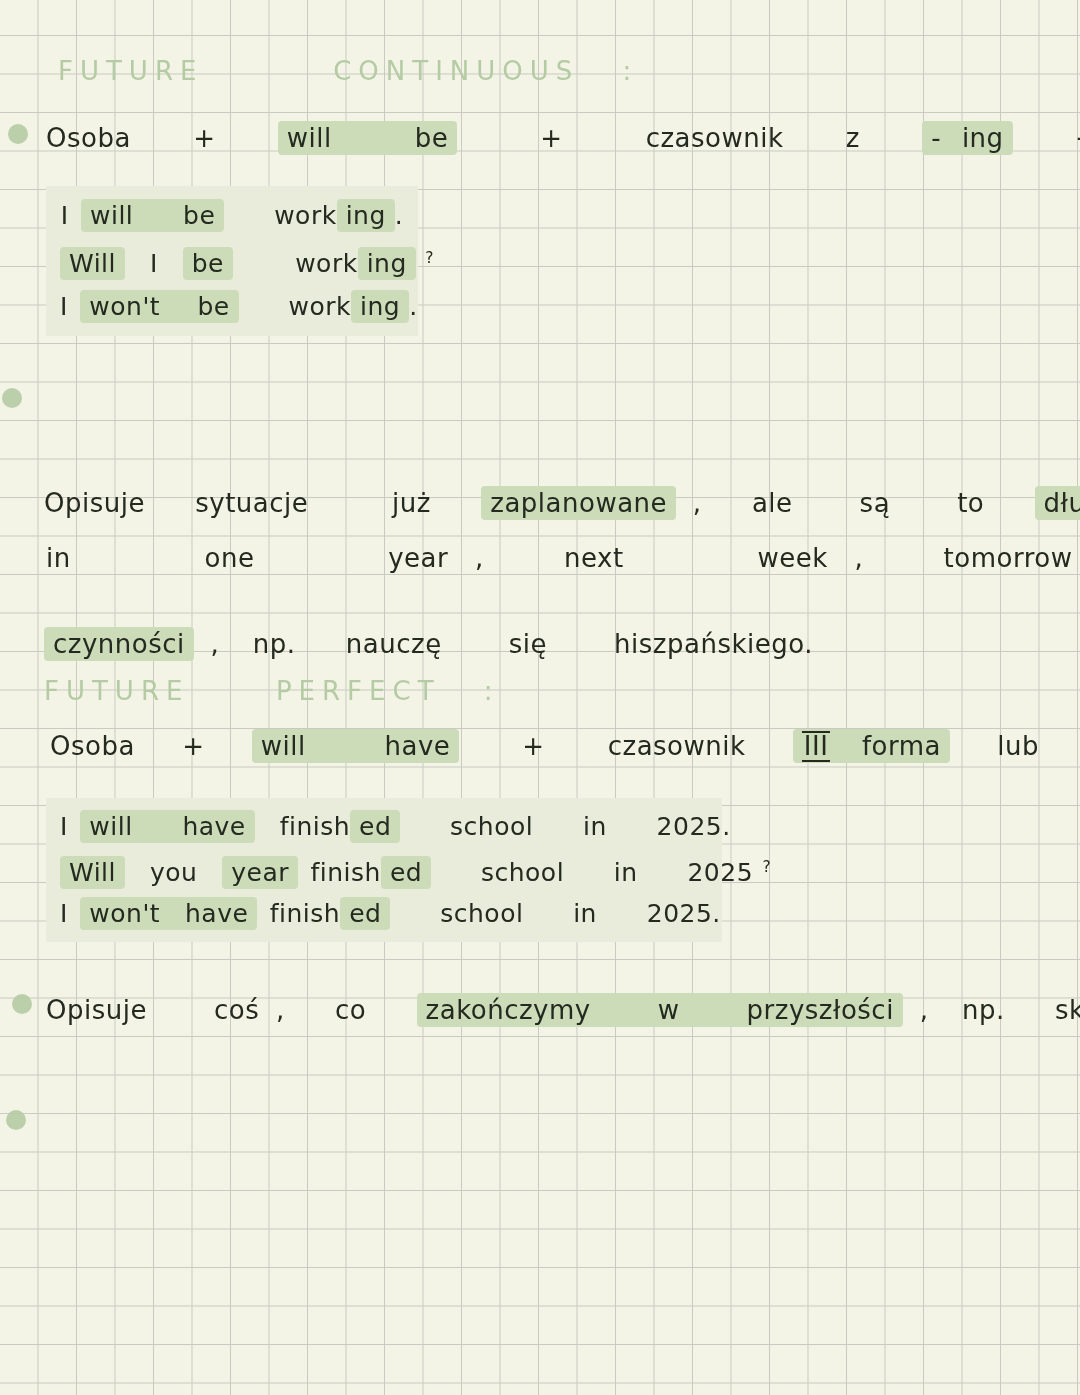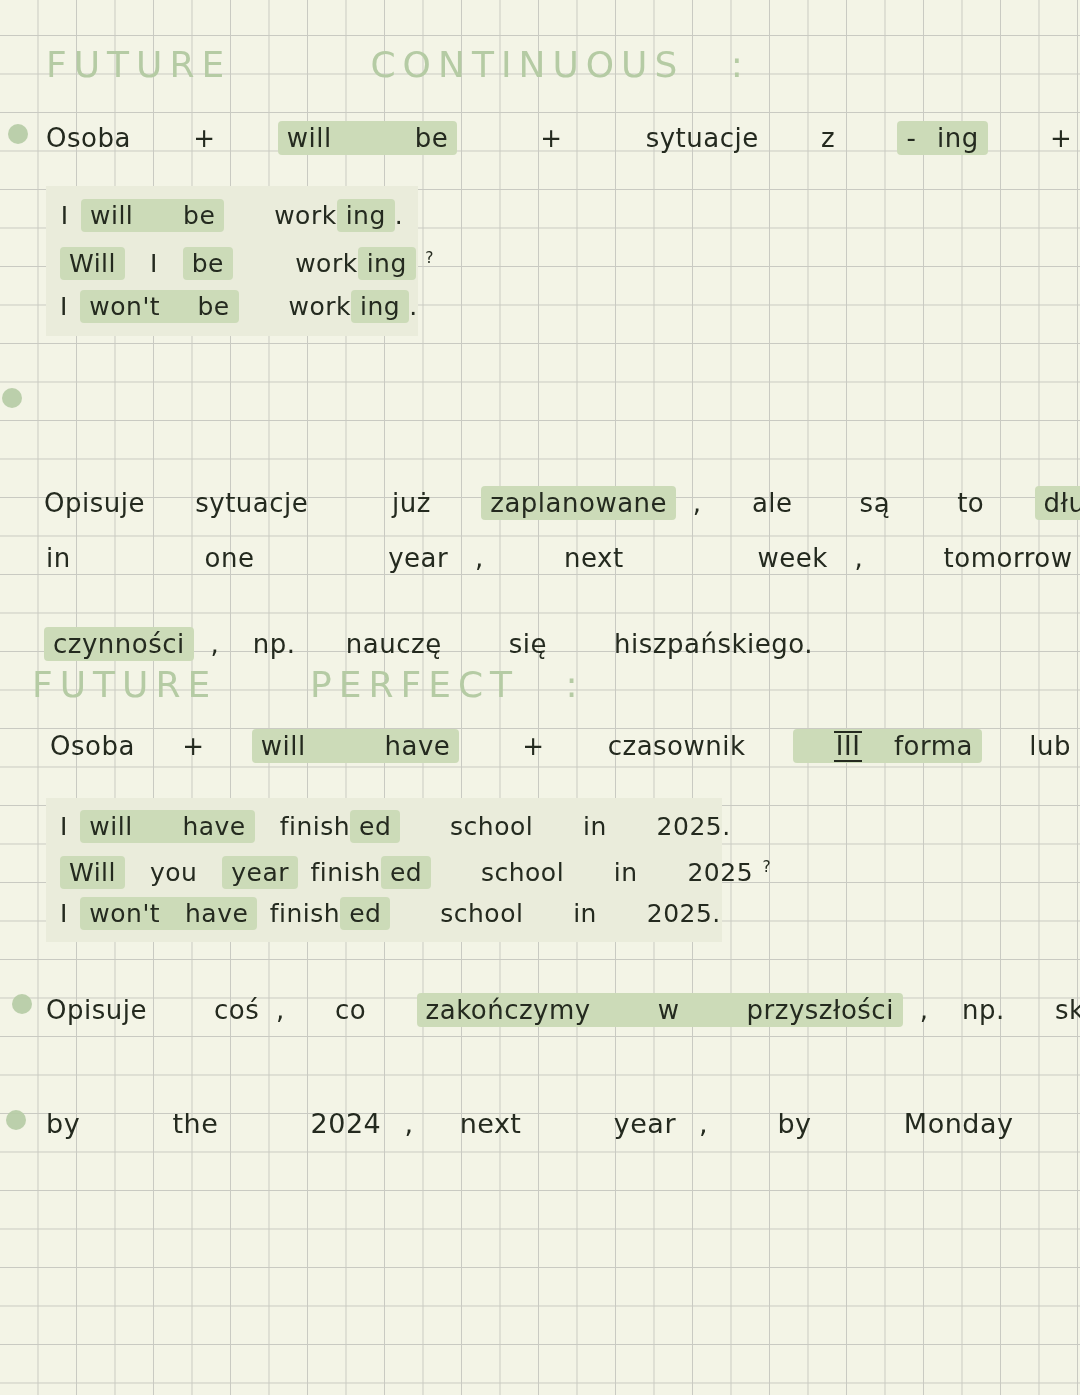--- a/index.html
+++ b/index.html
@@ -22,22 +22,22 @@
   .grid-overlay{
     position:absolute;inset:0;
     background-image:
       linear-gradient(to right,var(--grid) 1px,transparent 1px),
       linear-gradient(to bottom,var(--grid) 1px,transparent 1px);
     background-size:38.5px 38.5px;
     background-position:-1px -3.5px;
     pointer-events:none;
   }
   .title{
-    position:absolute;margin:0;
-    font-size:36px;font-weight:400;
+    position:absolute;margin:12px;
+    font-size:26px;font-weight:400;
     color:var(--green);
     letter-spacing:7px;word-spacing:28px;
     white-space:pre;
   }
   .dot{
     position:absolute;width:20px;height:20px;border-radius:50%;
     background:var(--green);opacity:.9;
   }
   .line{
     position:absolute;white-space:pre;
@@ -54,33 +54,33 @@
   }
   .hl{
     background:var(--hl);
     border-radius:4px;
     padding:2px 9px;
   }
   .sup{font-size:.62em;vertical-align:.6em;}
   .roman{
     border-top:2px solid currentColor;
     border-bottom:2px solid currentColor;
-    padding:0 2px;line-height:1.05;display:inline-block;margin-left:32px;
+    padding:0 2px;line-height:1.05;display:inline-block;
   }
 </style>
 </head>
 <body>
 
 <div class="page">
   <div class="grid-overlay"></div>
 
   <h1 class="title" style="left:46px;top:44px">FUTURE   CONTINUOUS :</h1>
 
   <span class="dot" style="left:8px;top:124px"></span>
-  <div class="line" style="left:46px;top:122px;word-spacing:12px"><span>Osoba   +   </span><span class="hl"><span>will    be</span></span><span>    +    sytuacje   z   </span><span class="hl"><span>- ing</span></span><span>   +   reszta</span></div>
+  <div class="line" style="left:46px;top:122px;word-spacing:12px"><span>Osoba   +   </span><span class="hl"><span>will    be</span></span><span>    +    czasownik   z   </span><span class="hl"><span>- ing</span></span><span>   +   reszta</span></div>
 
   <div class="example-box" style="left:46px;top:186px;width:344px">
     <div class="xline"><span>I </span><span class="hl"><span>will    be</span></span><span>    work</span><span class="hl"><span>ing</span></span><span>.</span></div>
     <div class="xline"><span class="hl"><span>Will</span></span><span>  I  </span><span class="hl"><span>be</span></span><span>     work</span><span class="hl"><span>ing</span></span><span class="sup"> ?</span></div>
     <div class="xline"><span>I </span><span class="hl"><span>won't   be</span></span><span>    work</span><span class="hl"><span>ing</span></span><span>.</span></div>
   </div>
 
   <span class="dot" style="left:2px;top:388px"></span>
   <div class="line" style="left:44px;top:386px;word-spacing:8px;line-height:47px">
     <div><span>Opisuje   sytuacje     już   </span><span class="hl"><span>zaplanowane</span></span><span> ,   ale    są    to   </span><span class="hl"><span>długie</span></span></div>
@@ -96,14 +96,13 @@
   <div class="example-box" style="left:46px;top:798px;width:648px">
     <div class="xline" style="line-height:41px"><span>I </span><span class="hl"><span>will    have</span></span><span>  finish</span><span class="hl"><span>ed</span></span><span>    school    in    2025.</span></div>
     <div class="xline" style="line-height:41px"><span class="hl"><span>Will</span></span><span>  you  </span><span class="hl"><span>year</span></span><span> finish</span><span class="hl"><span>ed</span></span><span>    school    in    2025</span><span class="sup"> ?</span></div>
     <div class="xline" style="line-height:41px"><span>I </span><span class="hl"><span>won't  have</span></span><span> finish</span><span class="hl"><span>ed</span></span><span>    school    in    2025.</span></div>
   </div>
 
   <span class="dot" style="left:12px;top:994px"></span>
   <div class="line" style="left:46px;top:994px;word-spacing:8px"><span>Opisuje    coś ,   co   </span><span class="hl"><span>zakończymy    w    przyszłości</span></span><span> ,  np.   skończę   pracować.</span></div>
 
   <span class="dot" style="left:6px;top:1110px"></span>
-  <div class="line" style="left:46px;top:1106px;font-size:27px;word-spacing:14px">by    the    2024 ,  next    year ,   by    Monday</div>
 </div>
 
 </body></html>

